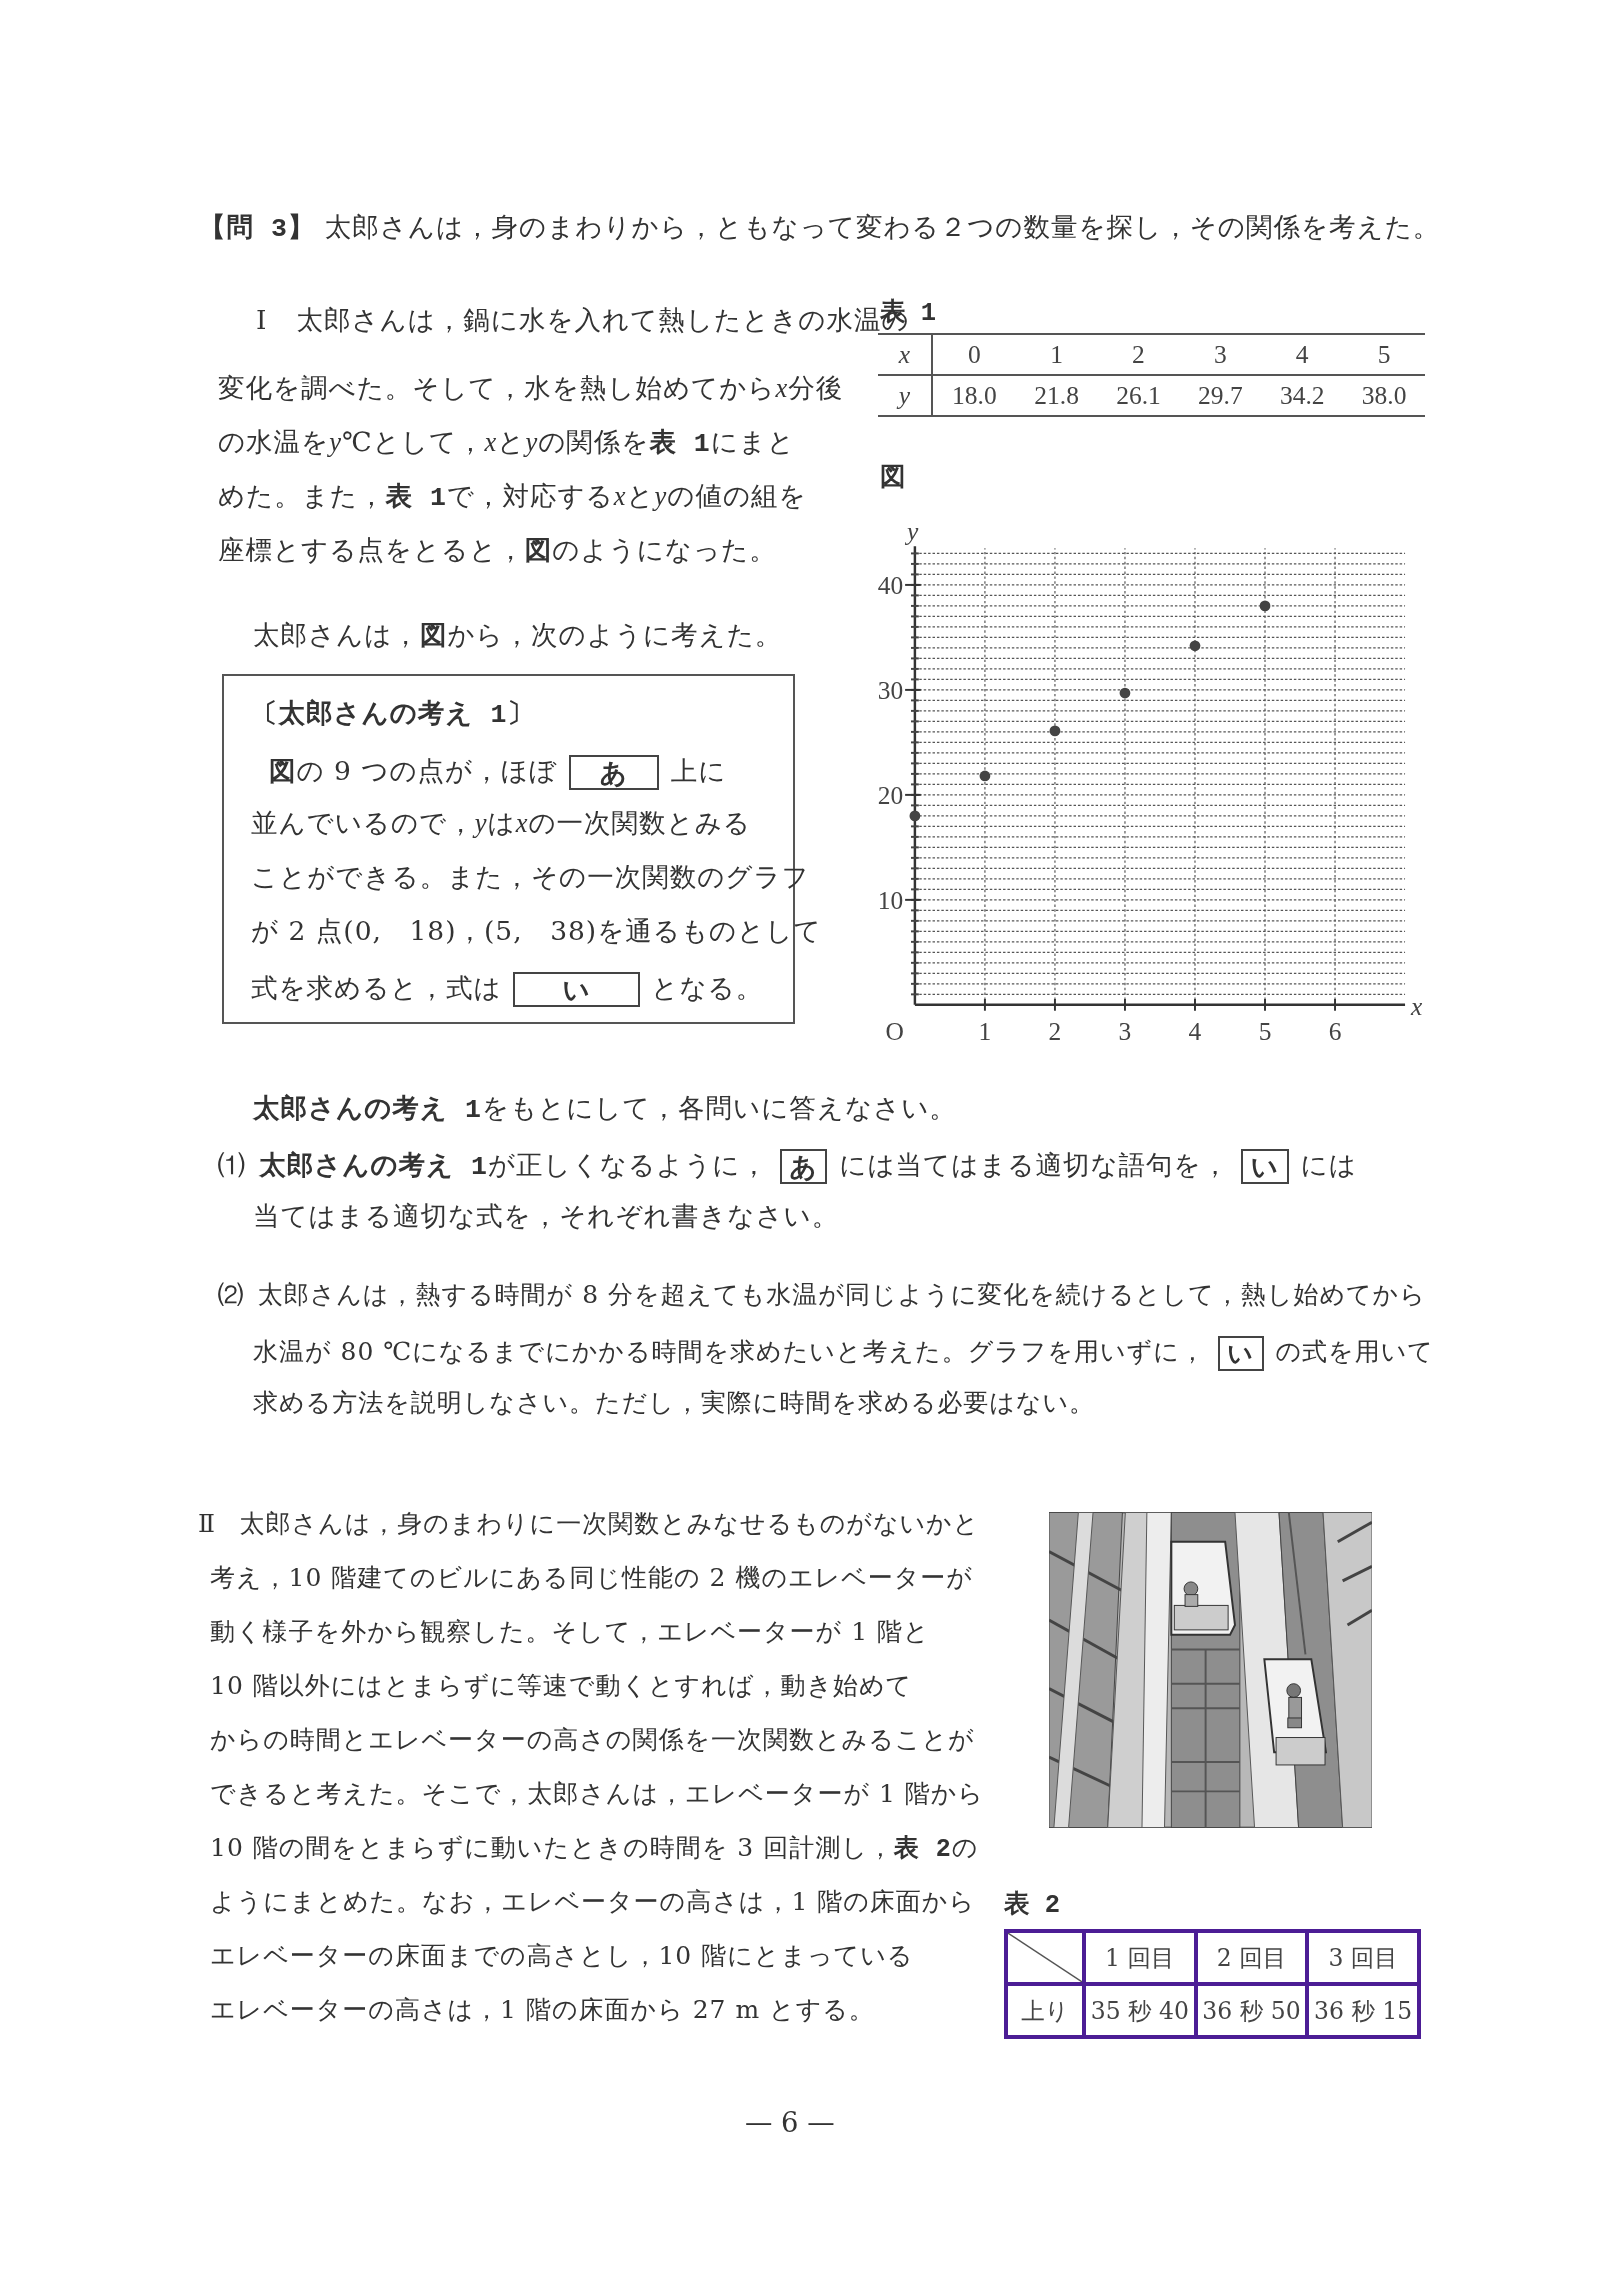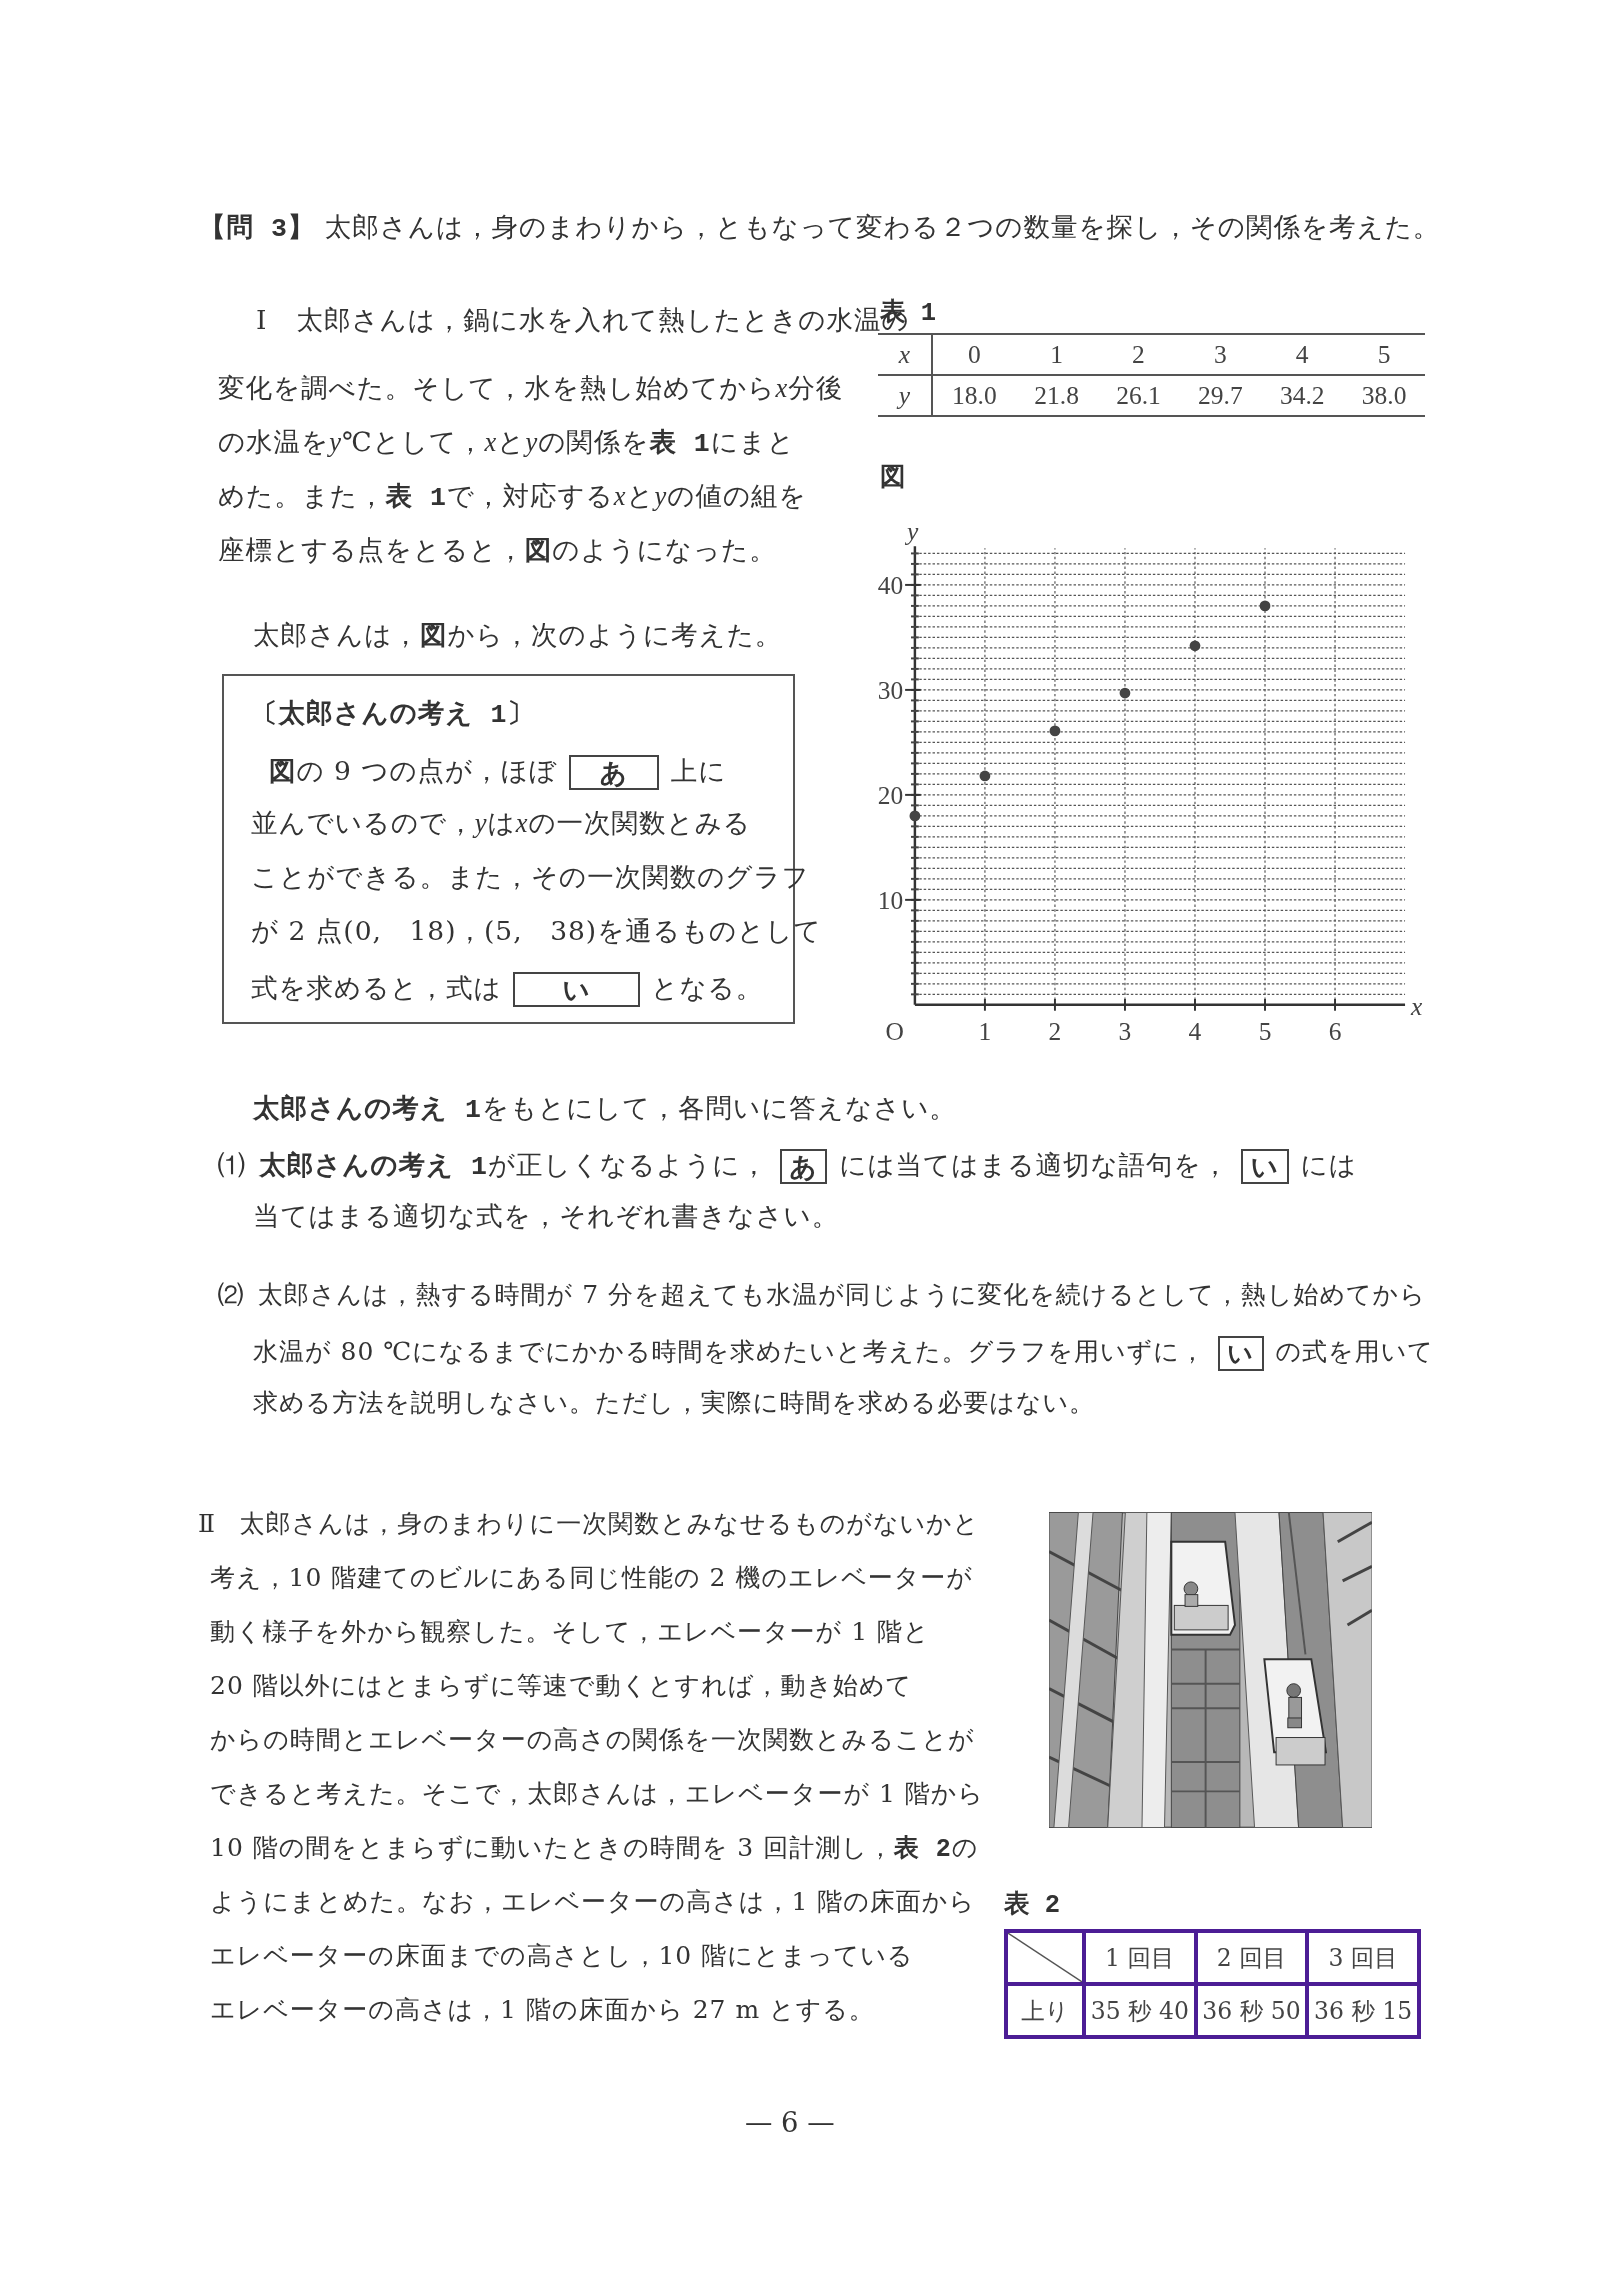--- a/index.html
+++ b/index.html
@@ -260,33 +260,33 @@
 
 <div class="abs txt" style="left:253px; top:1095px;">
   <span class="bold">太郎さんの考え 1</span><span>をもとにして，各問いに答えなさい。</span>
 </div>
 <div class="abs txt" style="left:218px; top:1149px;text-align:center;">
   <span style="margin-right:13.7px;">⑴</span><span class="bold">太郎さんの考え 1</span><span>が正しくなるように，</span><span class="inline-box" style="padding:2px 7.8px;">あ</span><span>には当てはまる適切な語句を，</span><span class="inline-box" style="padding:2px 7.8px;">い</span><span>には</span>
 </div>
 <div class="abs txt" style="left:253px; top:1203px;">当てはまる適切な式を，それぞれ書きなさい。</div>
 
 <div class="abs txt" style="left:218px; top:1282px; font-size:25px;">
-  <span style="margin-right:13.7px;">⑵</span><span>太郎さんは，熱する時間が 7 分を超えても水温が同じように変化を続けるとして，熱し始めてから</span>
+  <span style="margin-right:13.7px;">⑵</span><span>太郎さんは，熱する時間が 8 分を超えても水温が同じように変化を続けるとして，熱し始めてから</span>
 </div>
 <div class="abs txt" style="left:253px; top:1336px; font-size:25px;">
   <span>水温が 80 ℃になるまでにかかる時間を求めたいと考えた。グラフを用いずに，</span><span class="inline-box" style="padding:2px 7.8px;">い</span><span>の式を用いて</span>
 </div>
 <div class="abs txt" style="left:253px; top:1390px; font-size:25px;">求める方法を説明しなさい。ただし，実際に時間を求める必要はない。</div>
 
 <div class="abs txt" style="left:198px; top:1511px; font-size:25px;">
   <span style="margin-right:23.5px;">Ⅱ</span><span>太郎さんは，身のまわりに一次関数とみなせるものがないかと</span>
 </div>
 <div class="abs txt" style="left:210px; top:1565px; font-size:25px;">考え，10 階建てのビルにある同じ性能の 2 機のエレベーターが</div>
 <div class="abs txt" style="left:210px; top:1619px; font-size:25px;">動く様子を外から観察した。そして，エレベーターが 1 階と</div>
-<div class="abs txt" style="left:210px; top:1673px; font-size:25px;">20 階以外にはとまらずに等速で動くとすれば，動き始めて</div>
+<div class="abs txt" style="left:210px; top:1673px; font-size:25px;">10 階以外にはとまらずに等速で動くとすれば，動き始めて</div>
 <div class="abs txt" style="left:210px; top:1727px; font-size:25px;">からの時間とエレベーターの高さの関係を一次関数とみることが</div>
 <div class="abs txt" style="left:210px; top:1781px; font-size:25px;">できると考えた。そこで，太郎さんは，エレベーターが 1 階から</div>
 <div class="abs txt" style="left:210px; top:1835px; font-size:25px;">
   <span>10 階の間をとまらずに動いたときの時間を 3 回計測し，</span><span class="bold">表 2</span><span>の</span>
 </div>
 <div class="abs txt" style="left:210px; top:1889px; font-size:25px;text-align:center;">ようにまとめた。なお，エレベーターの高さは，1 階の床面から</div>
 <div class="abs txt" style="left:210px; top:1943px; font-size:25px;">エレベーターの床面までの高さとし，10 階にとまっている</div>
 <div class="abs txt" style="left:210px; top:1997px; font-size:25px;">エレベーターの高さは，1 階の床面から 27 m とする。</div>
 
 <svg id="illus" class="abs" viewBox="0 0 330 322">

